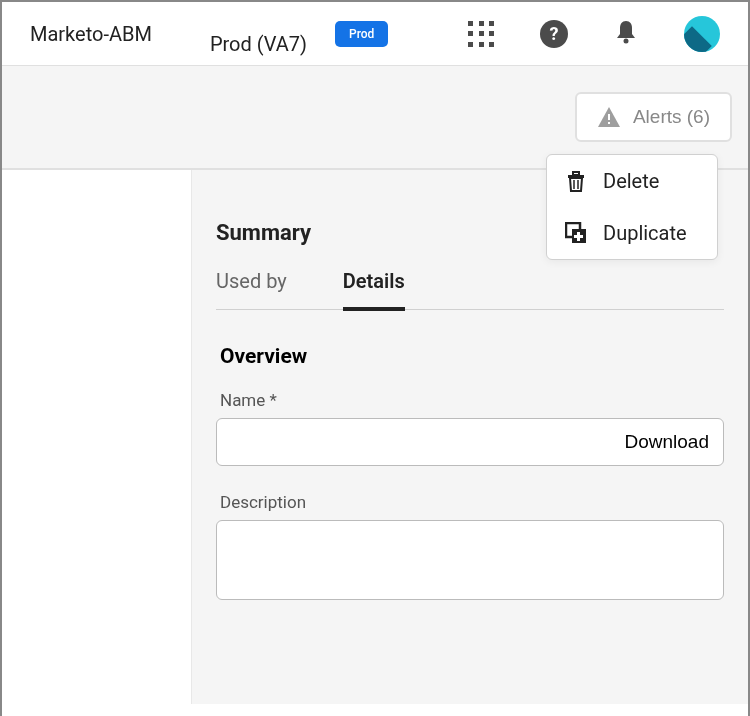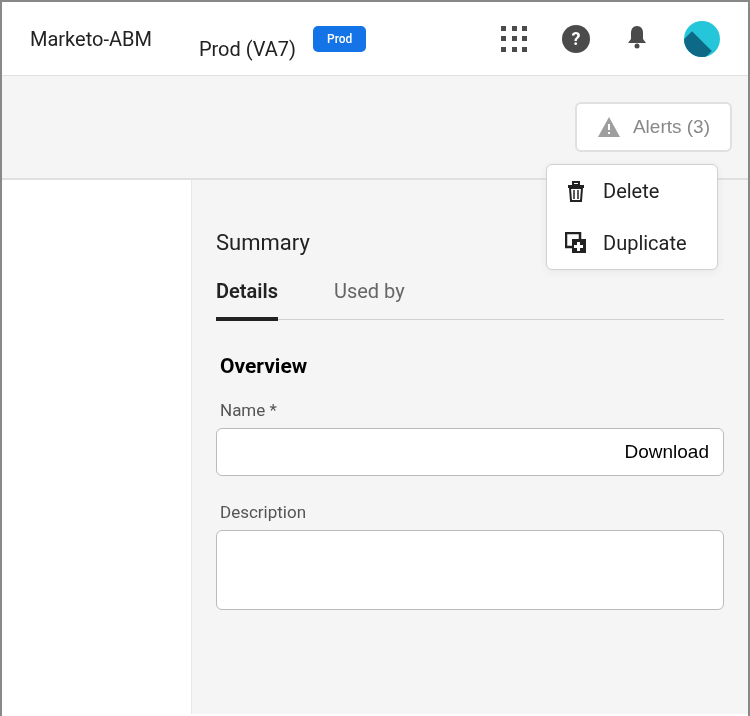--- a/index.html
+++ b/index.html
@@ -10,26 +10,26 @@
     body {
       font-family: -apple-system, BlinkMacSystemFont, "Segoe UI", Roboto, sans-serif;
       width: 750px;
       height: 716px;
       background: #fff;
       overflow: hidden;
       border: 2px solid #888;
       border-bottom: none;
     }
     .topbar {
-      height: 74px;
+      height: 64px;
       display: flex;
       align-items: center;
       padding: 0 28px;
       border-bottom: 1px solid #e0e0e0;
-      gap: 5px;
+      gap: 16px;
     }
     .org-name {
       font-size: 20px;
       color: #222;
       margin-right: 42px;
     }
     .env-name {
       font-size: 20px;
       color: #222;
       margin-top: 20px;
@@ -179,21 +179,21 @@
       border-right: 1px solid #e8e8e8;
     }
     .right-panel {
       flex: 1;
       background: #f5f5f5;
       padding: 0 24px 24px 24px;
       overflow: auto;
     }
     .section-title {
       font-size: 22px;
-      font-weight: 400;
+      font-weight: 700;
       color: #222;
       margin: 50px 0 24px 0;
     }
     .tabs {
       display: flex;
       border-bottom: 1px solid #d0d0d0;
       gap: 56px;
     }
     .tab {
       font-size: 20px;
@@ -268,21 +268,21 @@
   <div class="avatar"></div>
 </div>
 
 <div class="actionbar">
   <button class="alerts-btn">
     <svg width="24" height="22" viewBox="0 0 24 22">
       <path d="M12 1 L23 21 L1 21 Z" fill="#9e9e9e"></path>
       <rect x="11" y="8" width="2" height="6" fill="#fff"></rect>
       <rect x="11" y="16" width="2" height="2" fill="#fff"></rect>
     </svg>
-    <span>Alerts (3)</span>
+    <span>Alerts (6)</span>
   </button>
 
   <div class="dropdown">
     <div class="dropdown-item">
       <svg width="22" height="24" viewBox="0 0 22 24">
         <rect x="3" y="6" width="16" height="3" fill="#222"></rect>
         <path d="M8 3 L14 3 L14 6 L8 6 Z" fill="none" stroke="#222" stroke-width="2"></path>
         <path d="M5 9 L6 22 L16 22 L17 9 Z" fill="none" stroke="#222" stroke-width="2"></path>
         <line x1="9" y1="11" x2="9" y2="20" stroke="#222" stroke-width="1.5"></line>
         <line x1="13" y1="11" x2="13" y2="20" stroke="#222" stroke-width="1.5"></line>
@@ -301,22 +301,22 @@
   </div>
 </div>
 
 <div class="content-area">
   <div class="left-panel"></div>
 
   <div class="right-panel">
     <div class="section-title">Summary</div>
 
     <div class="tabs">
+      <div class="tab">Used by</div>
       <div class="tab active">Details</div>
-      <div class="tab">Used by</div>
     </div>
 
     <div class="subsection-title">Overview</div>
 
     <div class="form-label">Name *</div>
     <input type="text" class="form-input" value="Download" style="">
 
     <div class="form-label">Description</div>
     <textarea class="form-textarea" style=""></textarea>
   </div>

